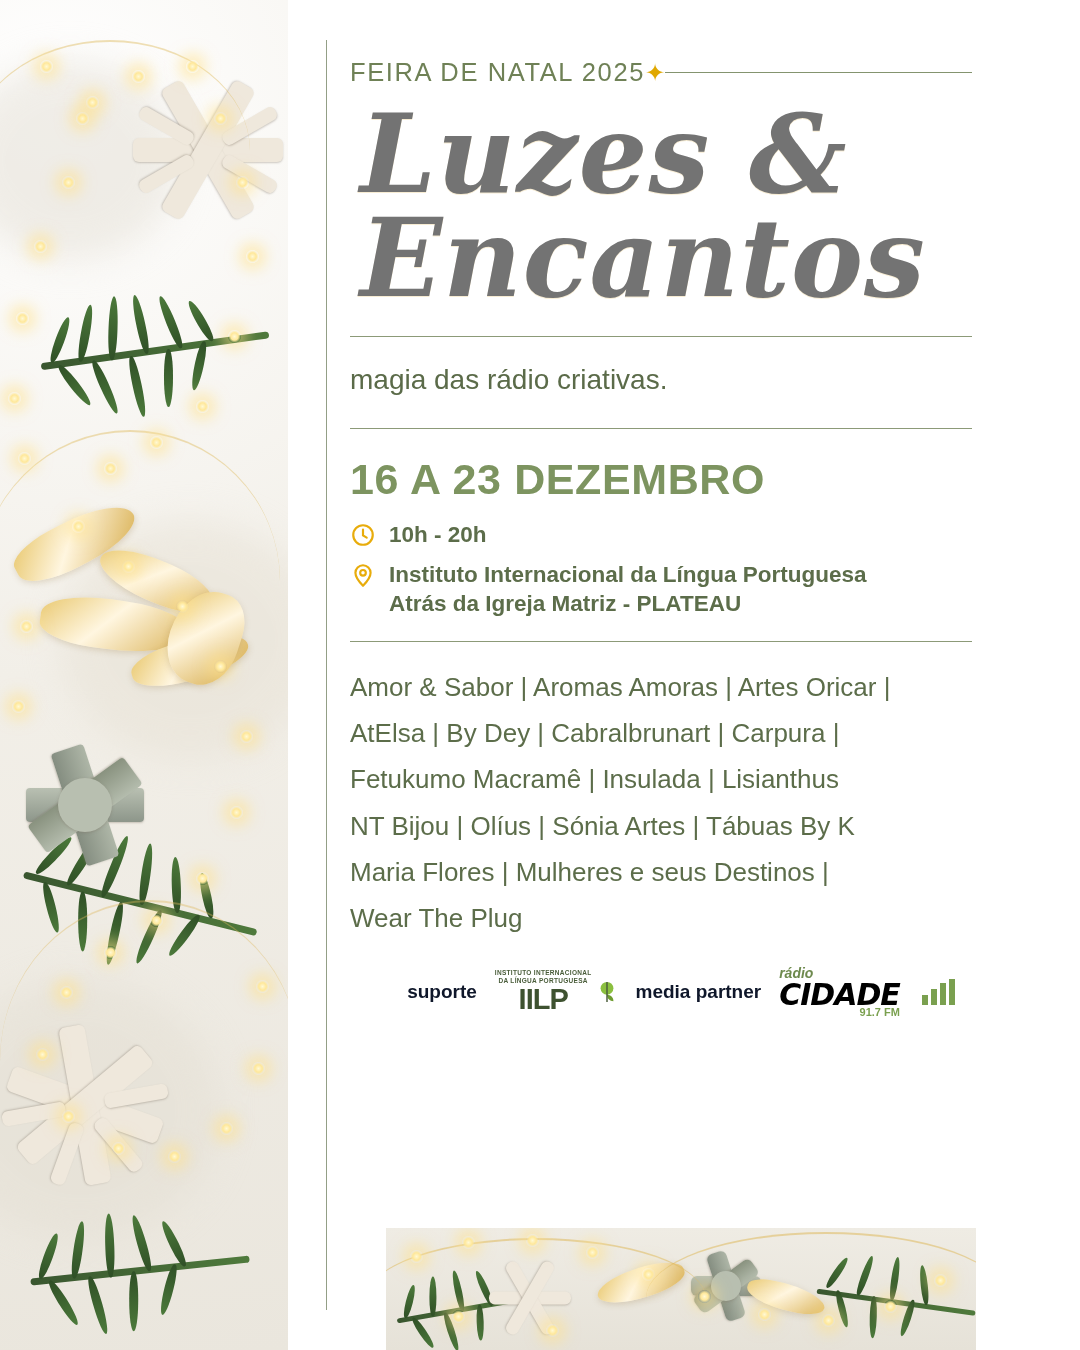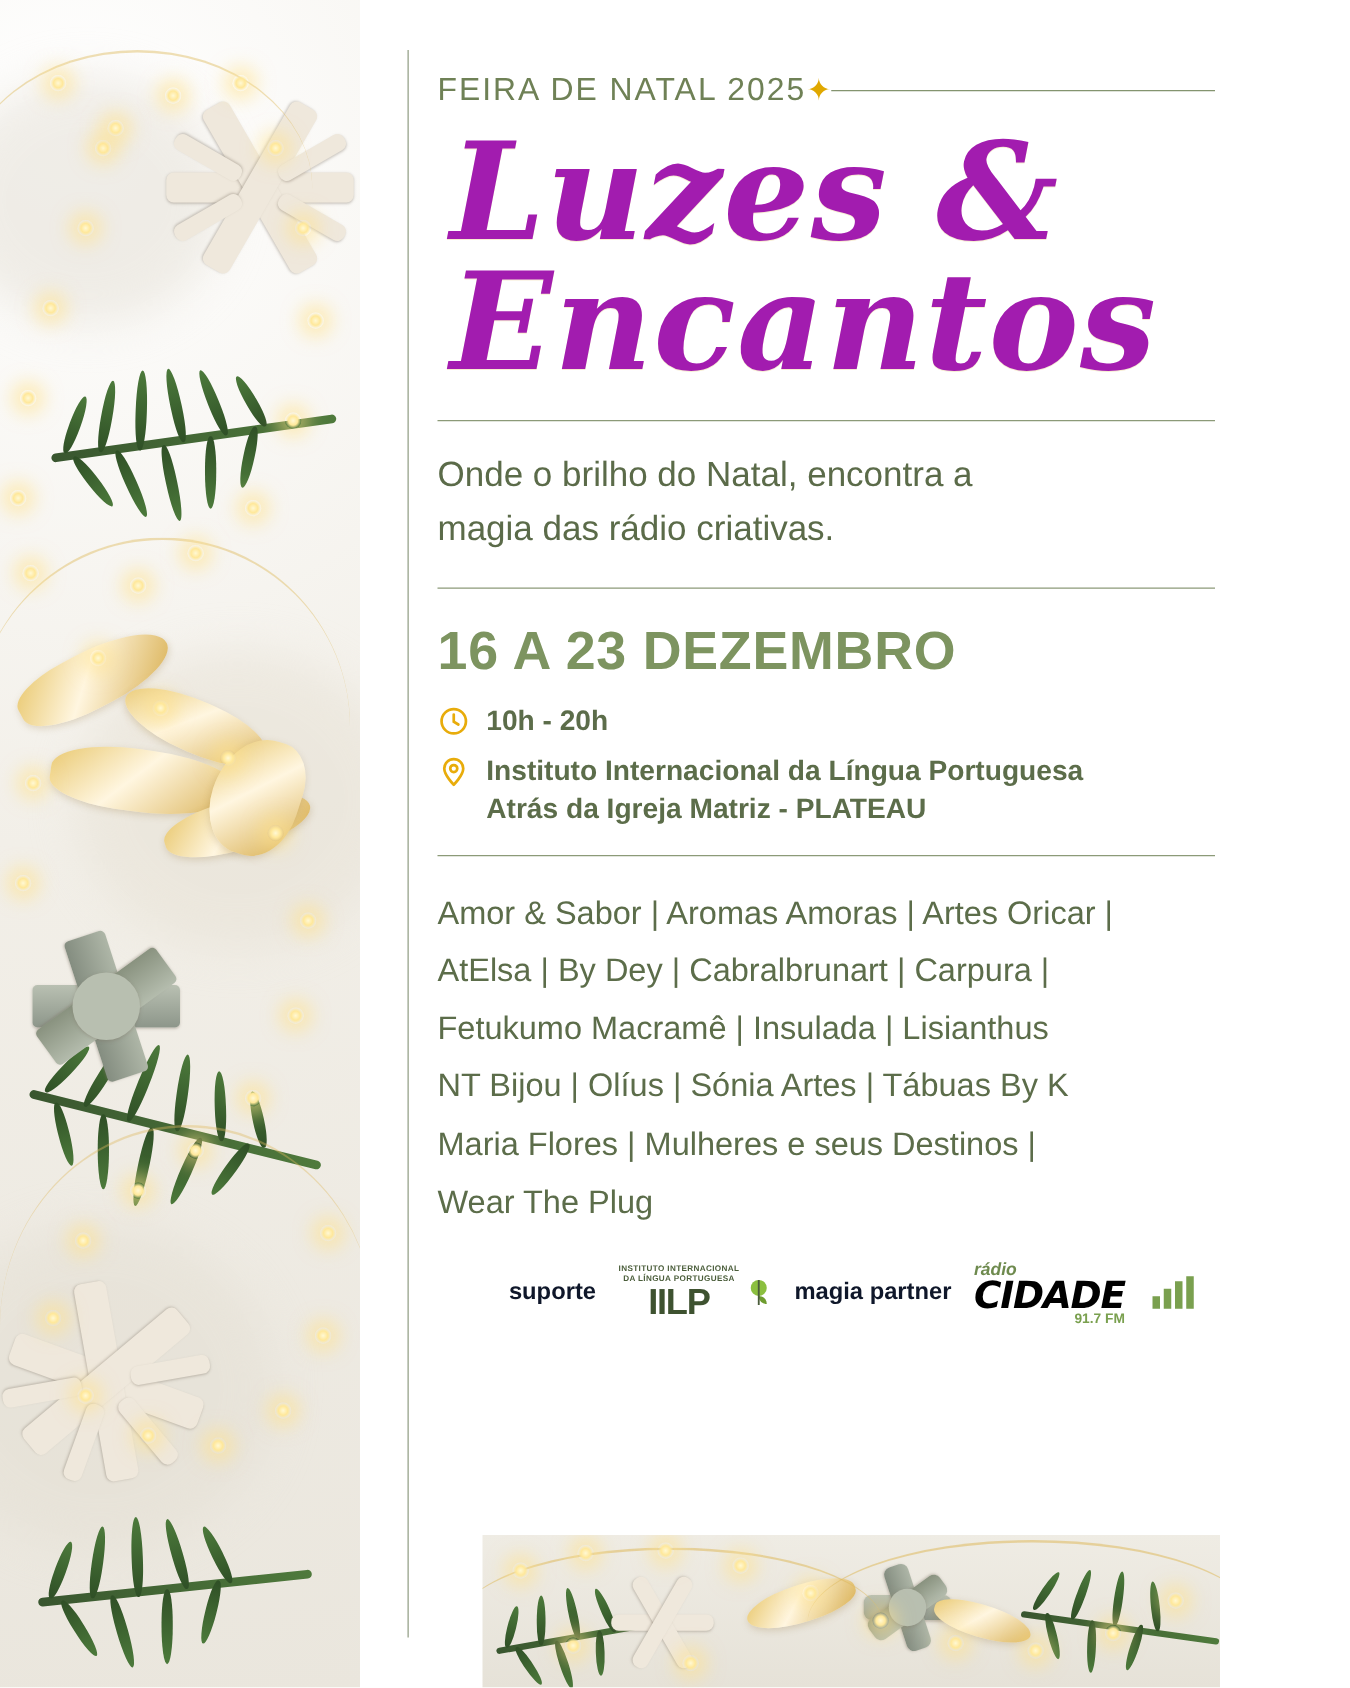--- a/index.html
+++ b/index.html
@@ -151,21 +151,21 @@
     flex: 1 1 auto;
     height: 1px;
     background: #6f8156;
     opacity: .85;
   }
 
   .title {
     font-family: "DejaVu Serif", serif;
     font-style: italic;
     font-weight: 700;
-    color: #a21caf;
+    color: #737373;
     font-size: 108px;
     line-height: .96;
     letter-spacing: 1px;
     margin: 6px 0 4px 10px;
     text-shadow: 0 1px 0 rgba(210,150,10,.18);
   }
   .title .l2 { display: block; }
 
   .rule {
     height: 1px;
@@ -432,21 +432,20 @@
     </div>
 
     <h1 class="title">
       <span class="l1">Luzes &amp;</span>
       <span class="l2">Encantos</span>
     </h1>
 
     <div class="rule"></div>
 
     <div class="tagline">
-      <div>Onde o brilho do Natal, encontra a</div>
       <div>magia das rádio criativas.</div>
     </div>
 
     <div class="rule"></div>
 
     <div class="dates">16 A 23 DEZEMBRO</div>
 
     <div class="info-line">
       <span class="info-icon">
         <svg viewBox="0 0 24 24" width="26" height="26" fill="none" stroke="#e8ac0b" stroke-width="2">
@@ -492,21 +491,21 @@
         </span>
         <span class="iilp-mark">
           <svg viewBox="0 0 24 26" width="22" height="24">
             <circle cx="12" cy="9" r="7" fill="#8bbf3f"></circle>
             <path d="M12 16c4 0 7 3 7 7-4 0-7-3-7-7z" fill="#6e9c2f"></path>
             <path d="M12 2v22" stroke="#4a5d3a" stroke-width="1.6"></path>
           </svg>
         </span>
       </span>
 
-      <span class="sponsor-label">magia partner</span>
+      <span class="sponsor-label">media partner</span>
 
       <span class="radio-logo">
         <span class="radio-top">rádio</span>
         <span class="radio-main">CIDADE</span>
         <span class="radio-freq">91.7 FM</span>
       </span>
       <span class="radio-bars">
         <i style="height:10px;"></i>
           <i style="height:16px;"></i>
           <i style="height:22px;"></i>

